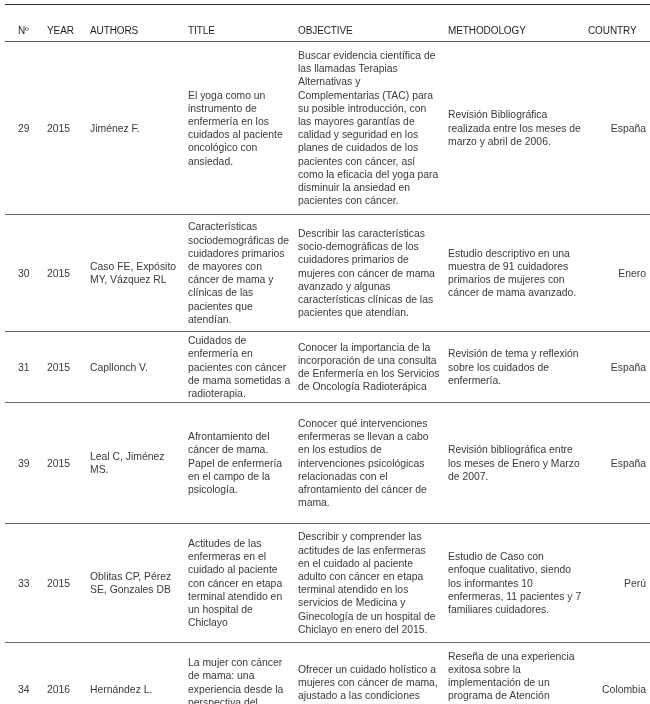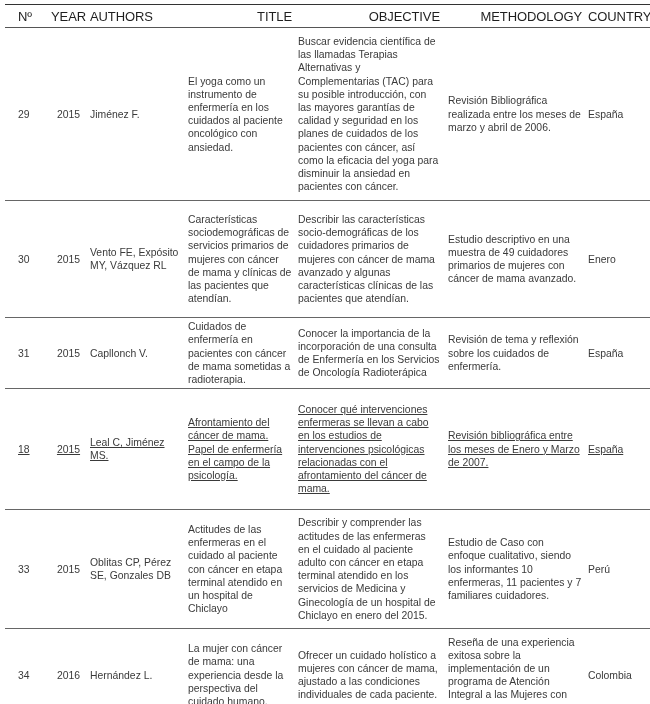--- a/index.html
+++ b/index.html
@@ -26,53 +26,53 @@
       table-layout: fixed;
       font-size: 10.4px;
       line-height: 13.2px;
     }
     thead tr {
       border-top: 1.5px solid #333;
       border-bottom: 1.5px solid #555;
     }
     th {
       font-weight: normal;
-      font-size: 13px;
+      font-size: 10px;
       color: #1f1f1f;
-      padding: 5px 0 4px 0;
+      padding: 19px 0 4px 0;
       text-align: left;
       white-space: nowrap;
       letter-spacing: -0.1px;
     }
     tbody tr {
       border-bottom: 1.5px solid #666;
     }
     tbody tr:last-child {
       border-bottom: 1.5px solid #222;
     }
     td {
       vertical-align: middle;
       padding: 2px 0 2px 0;
       text-align: left;
     }
     .c-no { width: 42px; padding-left: 13px; box-sizing: border-box; }
-    .c-year { width: 43px; text-align: center; }
+    .c-year { width: 43px; }
     .c-auth { width: 98px; padding-right: 6px; box-sizing: border-box; }
     .c-title { width: 110px; padding-right: 6px; box-sizing: border-box; }
     .c-obj { width: 150px; padding-right: 8px; box-sizing: border-box; }
     .c-meth { width: 140px; padding-right: 6px; box-sizing: border-box; }
     .c-country { width: 60px; text-align: center; }
-    th.c-title, th.c-obj, th.c-meth { text-align: right; }
+    th.c-title, th.c-obj, th.c-meth { text-align: left; }
     th.c-auth { padding-left: 0; }
     th.c-country { text-align: left; padding-right: 3px; }
-    td.c-country { text-align: left; padding-right: 23px; }
+    td.c-country { text-align: right; padding-right: 5px; }
     .row-29 td { height: 168px; }
     .row-30 td { height: 112px; }
     .row-31 td { height: 53px; }
-    .row-32 td { height: 116px; text-decoration: underline; }
+    .row-32 td { height: 116px; }
     .row-33 td { height: 114px; }
     .row-34 td { height: 88px; }
   </style>
 </head>
 <body>
 
 <div class="table-wrap">
   <table>
     <thead>
       <tr>
@@ -91,37 +91,37 @@
         <td class="c-year">2015</td>
         <td class="c-auth">Jiménez F.</td>
         <td class="c-title">El yoga como un instrumento de enfermería en los cuidados al paciente oncológico con ansiedad.</td>
         <td class="c-obj">Buscar evidencia científica de las llamadas Terapias Alternativas y Complementarias (TAC) para su posible introducción, con las mayores garantías de calidad y seguridad en los planes de cuidados de los pacientes con cáncer, así como la eficacia del yoga para disminuir la ansiedad en pacientes con cáncer.</td>
         <td class="c-meth">Revisión Bibliográfica realizada entre los meses de marzo y abril de 2006.</td>
         <td class="c-country">España</td>
       </tr>
       <tr class="row-30">
         <td class="c-no">30</td>
         <td class="c-year">2015</td>
-        <td class="c-auth">Vento FE, Expósito MY, Vázquez RL</td>
-        <td class="c-title">Características sociodemográficas de servicios primarios de mujeres con cáncer de mama y clínicas de las pacientes que atendían.</td>
+        <td class="c-auth">Caso FE, Expósito MY, Vázquez RL</td>
+        <td class="c-title">Características sociodemográficas de cuidadores primarios de mayores con cáncer de mama y clínicas de las pacientes que atendían.</td>
         <td class="c-obj">Describir las características socio-demográficas de los cuidadores primarios de mujeres con cáncer de mama avanzado y algunas características clínicas de las pacientes que atendían.</td>
-        <td class="c-meth">Estudio descriptivo en una muestra de 49 cuidadores primarios de mujeres con cáncer de mama avanzado.</td>
+        <td class="c-meth">Estudio descriptivo en una muestra de 91 cuidadores primarios de mujeres con cáncer de mama avanzado.</td>
         <td class="c-country">Enero</td>
       </tr>
       <tr class="row-31">
         <td class="c-no">31</td>
         <td class="c-year">2015</td>
         <td class="c-auth">Capllonch V.</td>
         <td class="c-title">Cuidados de enfermería en pacientes con cáncer de mama sometidas a radioterapia.</td>
         <td class="c-obj">Conocer la importancia de la incorporación de una consulta de Enfermería en los Servicios de Oncología Radioterápica</td>
         <td class="c-meth">Revisión de tema y reflexión sobre los cuidados de enfermería.</td>
         <td class="c-country">España</td>
       </tr>
       <tr class="row-32">
-        <td class="c-no">18</td>
+        <td class="c-no">39</td>
         <td class="c-year">2015</td>
         <td class="c-auth">Leal C, Jiménez MS.</td>
         <td class="c-title">Afrontamiento del cáncer de mama. Papel de enfermería en el campo de la psicología.</td>
         <td class="c-obj">Conocer qué intervenciones enfermeras se llevan a cabo en los estudios de intervenciones psicológicas relacionadas con el afrontamiento del cáncer de mama.</td>
         <td class="c-meth">Revisión bibliográfica entre los meses de Enero y Marzo de 2007.</td>
         <td class="c-country">España</td>
       </tr>
       <tr class="row-33">
         <td class="c-no">33</td>
         <td class="c-year">2015</td>

